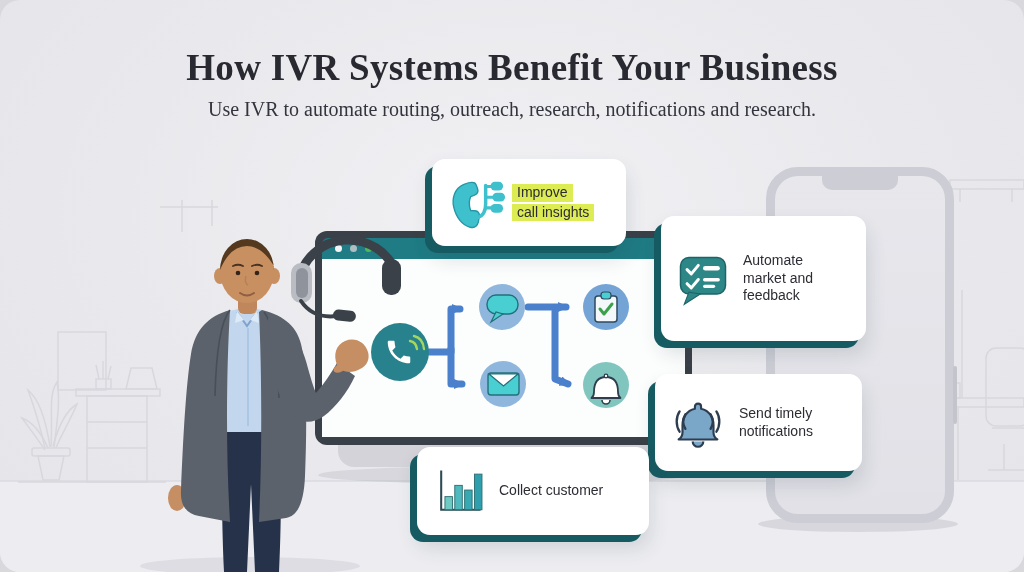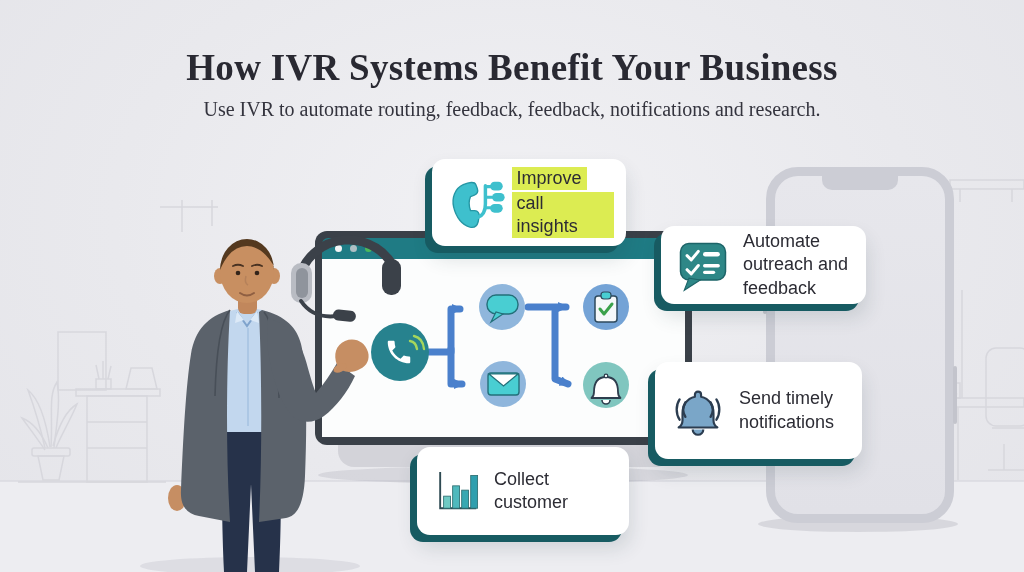--- a/index.html
+++ b/index.html
@@ -1,19 +1,20 @@
 <!DOCTYPE html>
 <html><head>
 <meta charset="utf-8">
 <style>
   html,body{margin:0;padding:0;background:#d8d8dd;}
   .canvas{
     position:relative;width:1024px;height:572px;overflow:hidden;
     background:radial-gradient(ellipse at 50% 38%, #f1f1f4 0%, #e9e9ed 55%, #e4e4e9 100%);
     font-family:"Liberation Sans", sans-serif;
+    border-radius:20px;
   }
   svg{display:block}
   
   .header{position:absolute;top:46px;left:0;right:0;text-align:center;z-index:7}
   .title{font-family:"Liberation Serif", serif;font-weight:bold;font-size:37px;color:#292932;letter-spacing:.3px;margin:0}
   .subtitle{font-family:"Liberation Serif", serif;font-size:20px;color:#34343e;margin-top:9px}
   
   .bg-art{position:absolute;inset:0;z-index:0}
   
   .phone{position:absolute;left:766px;top:167px;width:188px;height:356px;box-sizing:border-box;
@@ -33,26 +34,26 @@
     padding-left:13px;gap:8px;flex:none}
   .dot{width:7px;height:7px;border-radius:50%}
   .dot1{background:#f3f5f6}.dot2{background:#aebfc4}.dot3{background:#4bb95c}
   .screen{flex:1;background:#fcfdfd;position:relative;overflow:hidden}
   
   .headset{position:absolute;left:283px;top:201px;z-index:3}
   .person{position:absolute;left:140px;top:226px;z-index:4}
   
   .card{position:absolute;z-index:5;background:#fff;border-radius:13px;display:flex;align-items:center;
     box-shadow:-7px 7px 0 #175b62, 0 12px 20px rgba(40,60,70,.16);padding:10px 12px;box-sizing:border-box;gap:10px}
-  .card-text{font-size:18px;color:#2c2c34;line-height:1.28}
+  .card-text{font-size:14px;color:#2c2c34;line-height:1.28}
   .hl{background:#dcec52;padding:0 5px;display:inline-block;margin:1px 0}
   #card-routing{left:432px;top:159px;width:194px;height:87px;gap:6px}
-  #card-surveys{left:661px;top:226px;width:205px;height:78px}
-  #card-notify{left:655px;top:362px;width:207px;height:97px}
-  #card-insights{left:417px;top:447px;width:212px;height:88px}
+  #card-surveys{left:661px;top:216px;width:205px;height:125px}
+  #card-notify{left:655px;top:374px;width:207px;height:97px}
+  #card-insights{left:417px;top:447px;width:232px;height:88px}
 </style>
 </head>
 <body>
 
 <div class="canvas">
 
   <svg class="bg-art" width="1024" height="572" viewBox="0 0 1024 572">
     <rect y="481" width="1024" height="91" fill="#ededf1"></rect>
     <line x1="0" y1="481" x2="1024" y2="481" stroke="#dadae0" stroke-width="1.5"></line>
     <g stroke="#d7d7dd" stroke-width="1.5" fill="none">
@@ -94,21 +95,21 @@
       <path d="M992 428 L1024 428 M1004 444 L1004 470 M988 470 L1024 470"></path>
     </g>
 
     <ellipse cx="503" cy="475" rx="185" ry="9" fill="rgba(150,152,165,0.22)"></ellipse>
     <ellipse cx="858" cy="524" rx="100" ry="8" fill="rgba(150,152,165,0.25)"></ellipse>
     <ellipse cx="250" cy="566" rx="110" ry="9" fill="rgba(150,152,165,0.18)"></ellipse>
   </svg>
 
   <div class="header">
     <h1 class="title">How IVR Systems Benefit Your Business</h1>
-    <div class="subtitle">Use IVR to automate routing, feedback, feedback, notifications and research.</div>
+    <div class="subtitle">Use IVR to automate routing, outreach, research, notifications and research.</div>
   </div>
 
   <div class="phone">
     <div class="phone-notch"></div>
     <div class="phone-btn btn-l1"></div>
     <div class="phone-btn btn-l2"></div>
     <div class="phone-btn btn-r1"></div>
   </div>
 
   <div class="monitor-base"></div>
@@ -231,21 +232,21 @@
     <svg width="60" height="62" viewBox="0 0 64 64">
       <rect x="8" y="9" width="48" height="39" rx="9" fill="#2e8787" stroke="#1d6468" stroke-width="1.6"></rect>
       <path d="M17 46 L12 59 L29 48 Z" fill="#2e8787" stroke="#1d6468" stroke-width="1.2"></path>
       <path d="M15 22 l4.5 4.5 l7.5 -9 M15 37 l4.5 4.5 l7.5 -9" stroke="#ffffff" stroke-width="3.2" fill="none" stroke-linecap="round" stroke-linejoin="round"></path>
       <rect x="32" y="18" width="18" height="5" rx="2.5" fill="#ffffff"></rect>
       <rect x="32" y="31" width="18" height="3.6" rx="1.8" fill="#ffffff"></rect>
       <rect x="32" y="38" width="13" height="3.6" rx="1.8" fill="#ffffff"></rect>
     </svg>
     <div class="card-text">
       <span>Automate</span><br>
-      <span>outreach and</span><br>
+      <span>market and</span><br>
       <span>feedback</span>
     </div>
   </div>
 
   <div class="card" id="card-notify">
     <svg width="62" height="62" viewBox="0 0 64 64">
       <path d="M32 12 c2 0 3.2 1.2 3.2 3.2 v2 c8.5 2 12.8 9 12.8 17 v7.5 q0 4.5 4 7.3 h-40 q4 -2.8 4 -7.3 v-7.5 c0-8 4.3-15 12.8-17 v-2 c0-2 1.2-3.2 3.2-3.2 z" fill="#7aa6c8" stroke="#2c3d50" stroke-width="2.2" stroke-linejoin="round"></path>
       <path d="M26.5 51 a5.5 5.5 0 0 0 11 0" fill="#7aa6c8" stroke="#2c3d50" stroke-width="2.2"></path>
       <path d="M13 20 C9 26 9 35 13 41 M19 23 C16 28 16 33 19 38" stroke="#2c3d50" stroke-width="2.4" fill="none" stroke-linecap="round"></path>
       <path d="M51 20 C55 26 55 35 51 41 M45 23 C48 28 48 33 45 38" stroke="#2c3d50" stroke-width="2.4" fill="none" stroke-linecap="round"></path>

